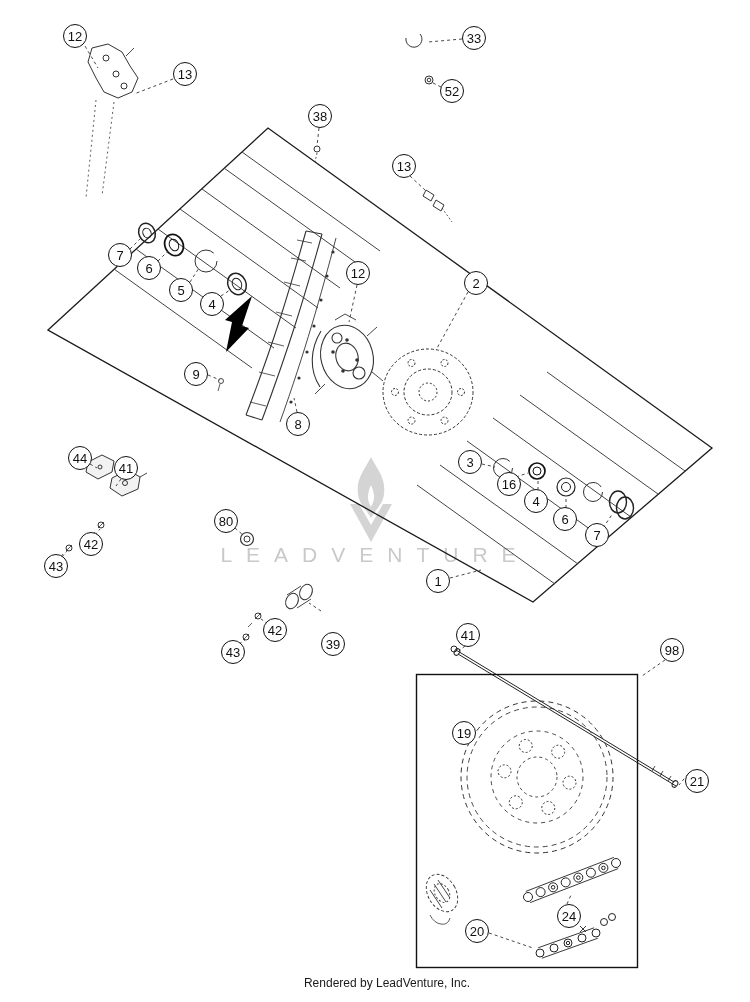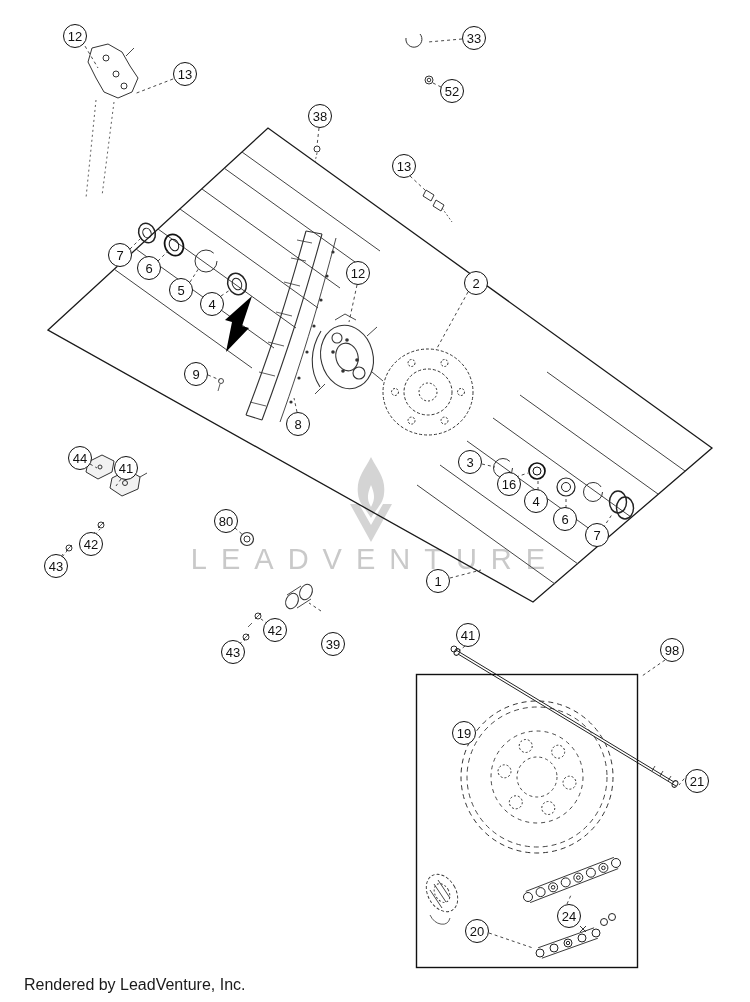--- a/index.html
+++ b/index.html
@@ -1,28 +1,28 @@
 <!DOCTYPE html>
 <html><head>
 <meta charset="utf-8">
 <style>
   html,body{margin:0;padding:0;background:#fff;}
   .stage{position:relative;width:750px;height:1002px;background:#fff;overflow:hidden;
          font-family:"Liberation Sans",sans-serif;}
   .art{position:absolute;left:0;top:0;z-index:2;}
   .wm-logo{position:absolute;left:336px;top:452px;z-index:1;}
   .wm-text{position:absolute;left:0;right:0;top:543px;z-index:1;text-align:center;
-           font-size:29px;letter-spacing:14px;color:#c9c9c9;font-weight:400;
+           font-size:21px;letter-spacing:14px;color:#c9c9c9;font-weight:400;
            font-family:"Liberation Sans",sans-serif;}
   .callout{position:absolute;width:24px;height:24px;box-sizing:border-box;
            border:1.5px solid #111;border-radius:50%;background:#fff;z-index:3;
            display:flex;align-items:center;justify-content:center;
            font-size:13px;color:#111;cursor:pointer;}
-  .footer{position:absolute;left:0;right:0;top:976px;z-index:3;text-align:left;
-          font-size:16px;color:#1a1a1a;margin-left:24px;}
+  .footer{position:absolute;left:0;right:0;top:976px;z-index:3;text-align:center;
+          font-size:12px;color:#1a1a1a;margin-left:24px;}
 </style>
 </head>
 <body>
 
 <div class="stage">
 
   <svg class="wm-logo" width="70" height="92" viewBox="0 0 70 92">
     <path d="M35,5 C28,19 20,26 22,42 C23,52 30,57 35,66 C40,57 47,52 48,42 C50,26 42,19 35,5 Z" fill="#d4d4d4"></path>
     <path d="M35,33 C32,41 30,46 35,55 C40,46 38,41 35,33 Z" fill="#ffffff"></path>
     <path d="M14,52 L35,90 L56,52 L47,52 L35,73 L23,52 Z" fill="#d4d4d4"></path>

